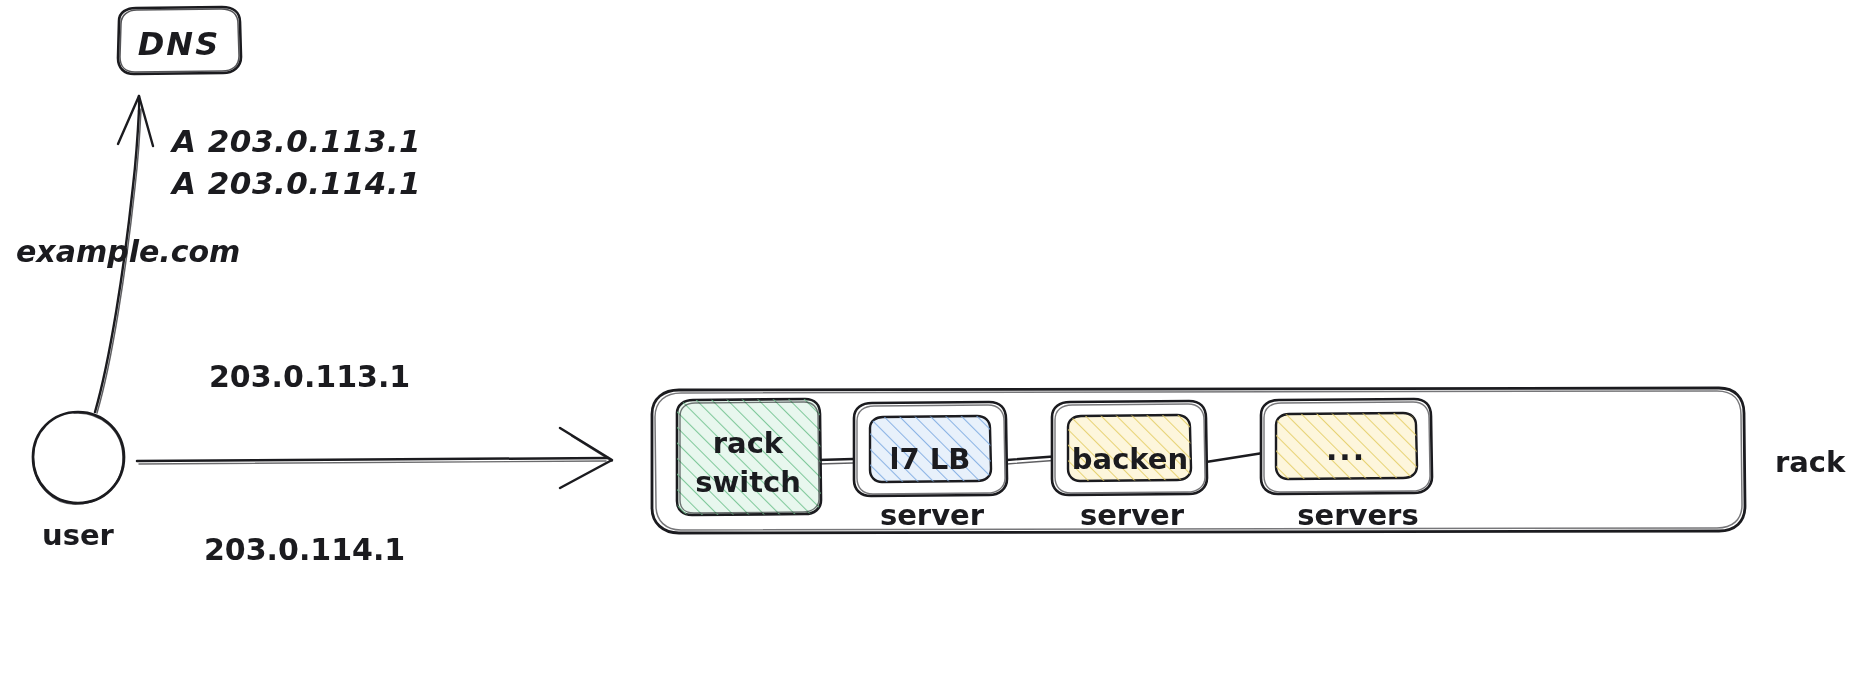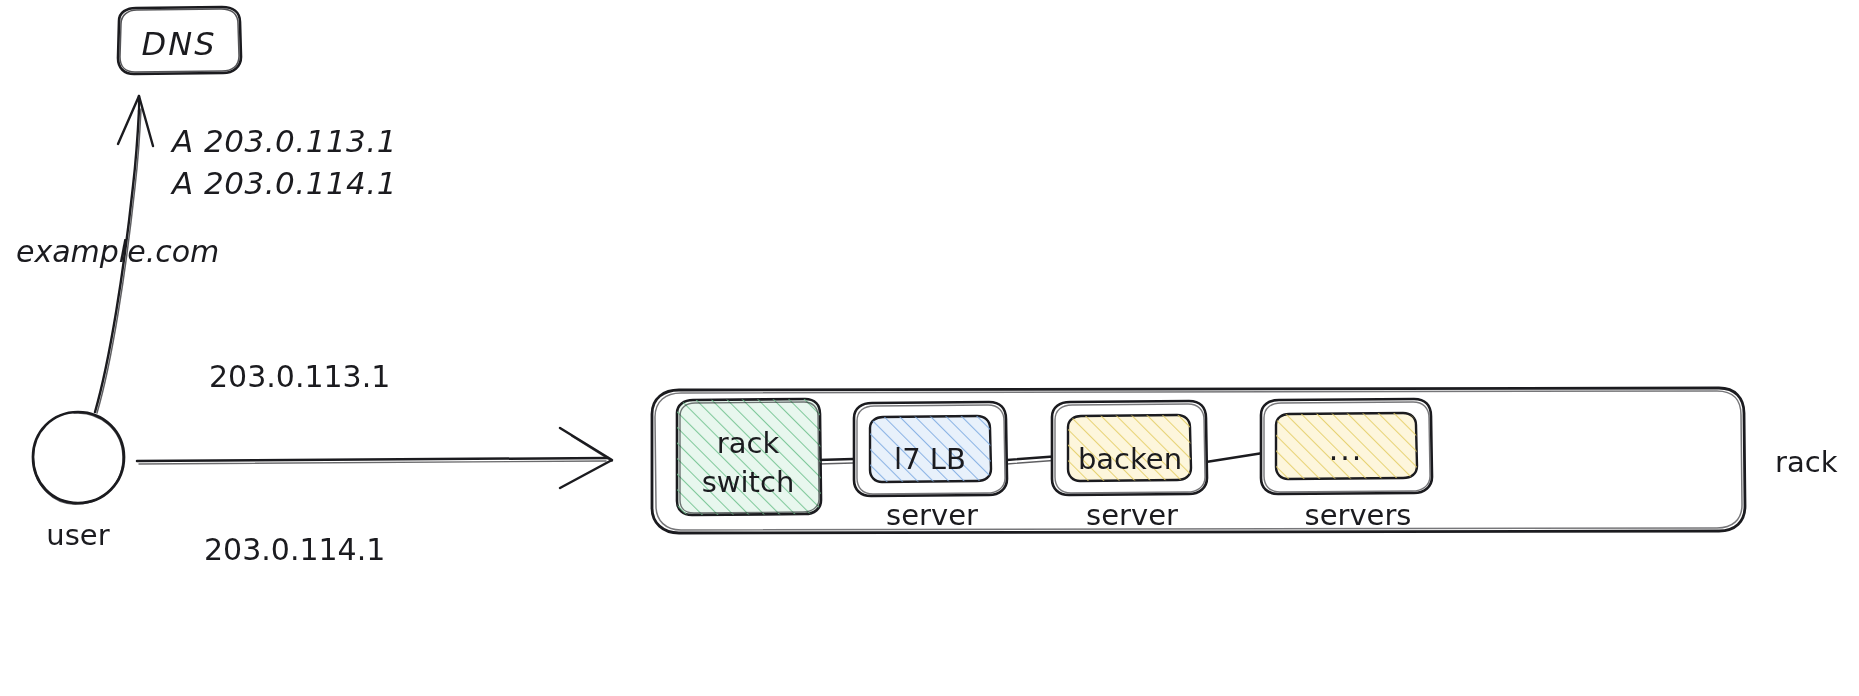--- a/index.html
+++ b/index.html
@@ -1,18 +1,18 @@
 <!DOCTYPE html>
 <html><head>
 <meta charset="utf-8">
 <style>
   html,body{margin:0;padding:0;background:#ffffff;}
   body{width:1859px;height:696px;overflow:hidden;
        font-family:"DejaVu Sans",sans-serif;}
-  #stage{position:relative;width:1859px;height:620px;}
+  #stage{position:relative;width:1859px;height:620px;font-weight:bold;}
   svg#canvas{position:absolute;left:0;top:0;width:1859px;height:696px;}
   .htext{font-family:"DejaVu Sans",sans-serif;fill:#1b1b1f;}
 </style>
 </head>
 <body>
 
 <div id="stage">
 <svg id="canvas" viewBox="0 0 1859 696" xmlns="http://www.w3.org/2000/svg">
   <defs>
     <pattern id="hatch-green" width="11" height="11" patternTransform="rotate(-45)" patternUnits="userSpaceOnUse">

